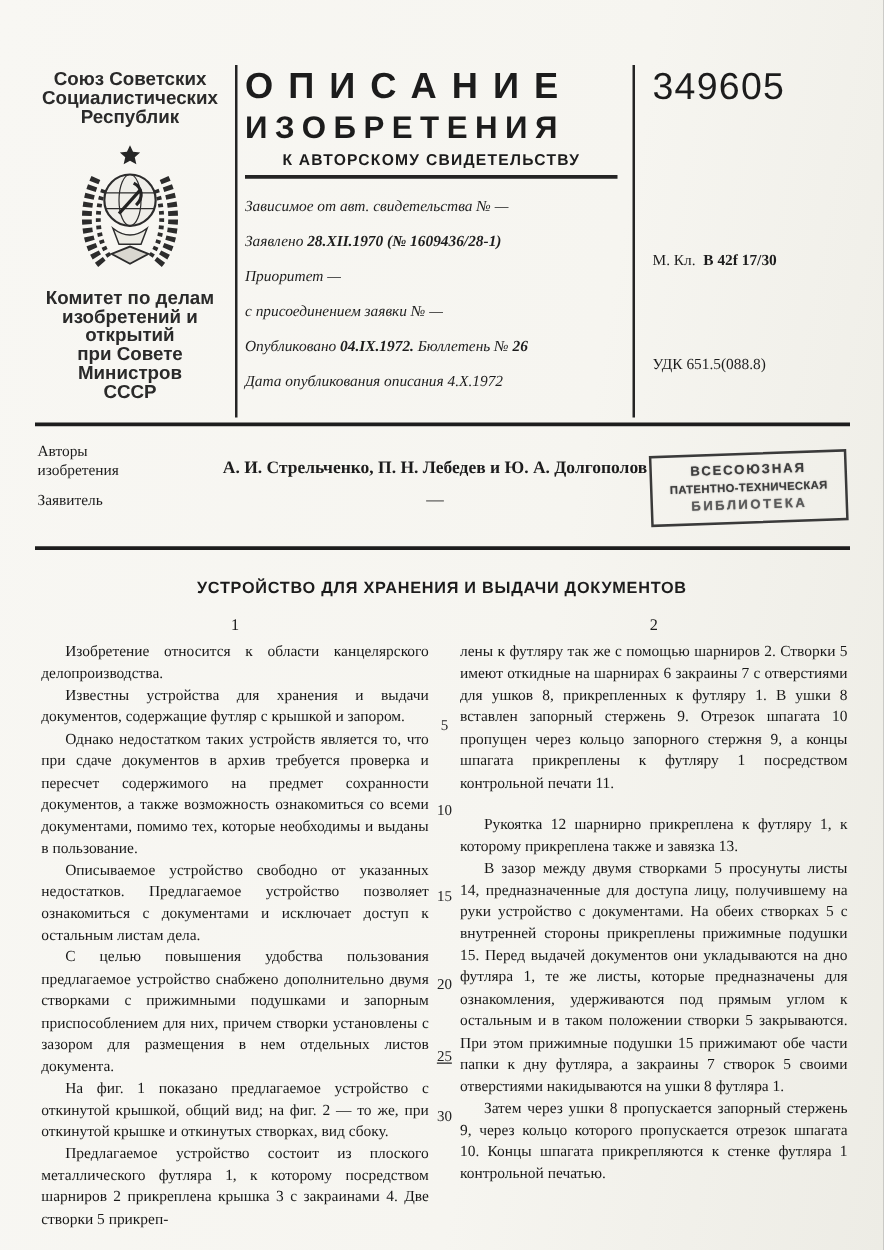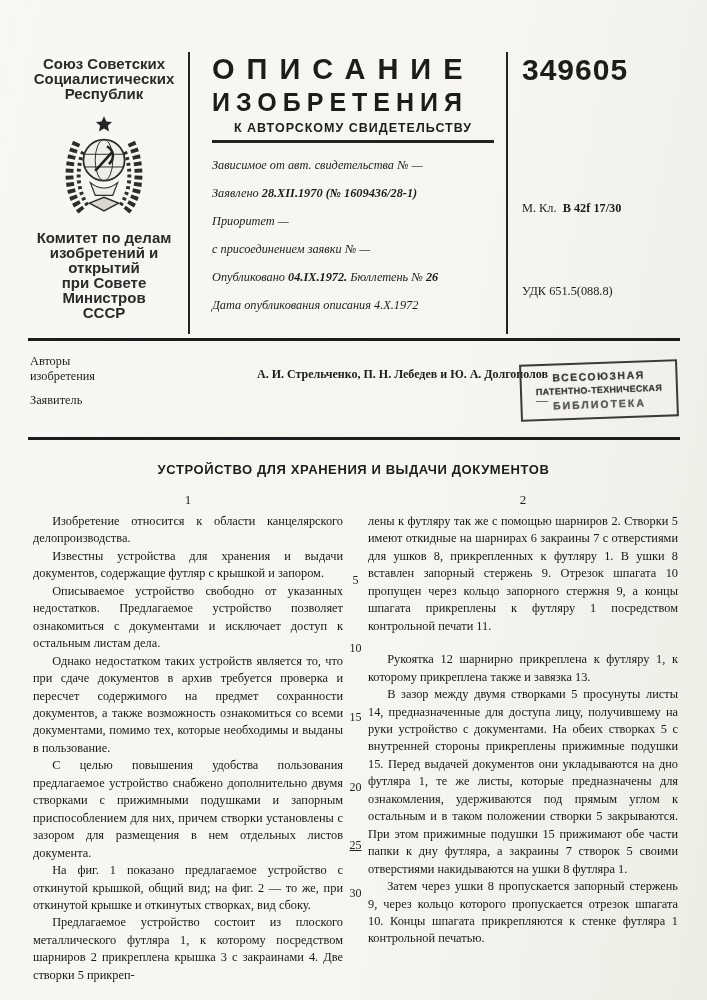--- a/index.html
+++ b/index.html
@@ -7,42 +7,42 @@
     position:relative;width:707px;height:1000px;margin:0 auto;overflow:hidden;
     background:linear-gradient(100deg,#f8f7f3 0%,#f6f5f0 60%,#edece5 100%);
     color:#1c1c1c;font-family:"Liberation Serif",serif;
   }
   
   .header{position:absolute;left:30px;top:52px;width:650px;display:flex;align-items:stretch;}
   .h-left{width:158px;box-sizing:border-box;padding:4px 12px 0 2px;text-align:center;}
   .org-lines{font-family:"Liberation Sans",sans-serif;font-weight:bold;font-size:15px;line-height:15px;color:#2a2a2a;}
   .emblem-wrap{margin:13px auto 8px;width:88px;}
   .h-center{width:320px;box-sizing:border-box;border-left:2px solid #242424;border-right:2px solid #242424;
-    padding:0 12px 0 22px;min-height:282px;}
+    padding:0 12px 0 6px;min-height:282px;}
   .h-right{flex:1;box-sizing:border-box;padding:0 0 0 14px;}
   .mast1{font-family:"Liberation Sans",sans-serif;font-weight:bold;font-size:29px;letter-spacing:12px;line-height:35px;white-space:nowrap;}
   .mast2{font-family:"Liberation Sans",sans-serif;font-weight:bold;font-size:25px;letter-spacing:6px;line-height:31px;white-space:nowrap;}
   .mast3{font-family:"Liberation Sans",sans-serif;font-weight:bold;font-size:12.5px;letter-spacing:1px;
     text-align:center;padding:3px 0 5px;border-bottom:3px solid #242424;}
   .fields{margin-top:15px;font-style:italic;}
   .field{font-size:12.3px;line-height:15px;margin-bottom:13px;white-space:nowrap;}
   .field b{font-weight:bold;}
-  .doc-number{font-family:"Liberation Sans",sans-serif;font-weight:bold;font-size:30px;letter-spacing:1px;line-height:35px;}
+  .doc-number{font-family:"Liberation Sans",sans-serif;font-weight:normal;font-size:30px;letter-spacing:1px;line-height:35px;}
   .mkl{margin-top:114px;font-size:12.3px;white-space:nowrap;}
   .mkl b{font-weight:bold;}
   .udk{margin-top:68px;font-size:12.3px;white-space:nowrap;}
   
   .rule{position:absolute;left:28px;width:652px;height:3px;background:#1d1d1d;}
   .rule1{top:338px;}
   .rule2{top:437px;}
   
   .authors{position:absolute;left:30px;top:354px;width:650px;}
   .a-row{display:flex;margin-bottom:9px;}
   .a-label{width:118px;font-size:12.3px;line-height:15px;}
-  .a-value{width:400px;text-align:right;font-size:12px;}
+  .a-value{width:400px;text-align:center;font-size:14px;}
   .a-value.bold{font-weight:bold;padding-top:13px;}
   .stamp{position:absolute;right:2px;top:8px;width:146px;padding:5px 4px 6px;border:2.5px solid #3a3a3a;
     transform:rotate(-2deg);text-align:center;font-family:"Liberation Sans",sans-serif;font-weight:bold;
     color:#3e3e3e;text-shadow:0 0 1px rgba(70,70,70,.75);}
   .stamp .s1{font-size:10.5px;letter-spacing:1.5px;line-height:14px;}
   .stamp .s2{font-size:9px;letter-spacing:.3px;line-height:14px;}
   .stamp .s3{font-size:10.5px;letter-spacing:2px;line-height:14px;color:#5a5a5a;}
   
   .inv-title{position:absolute;top:462px;left:0;width:100%;text-align:center;
     font-family:"Liberation Sans",sans-serif;font-weight:bold;font-size:13px;letter-spacing:.6px;}
@@ -148,22 +148,22 @@
 
   <div class="body-text">
     <div class="col-nums">
       <div class="cn first">1</div>
       <div class="cn">2</div>
     </div>
     <div class="cols">
       <div class="col c1">
         <p>Изобретение относится к области канцелярского делопроизводства.</p>
         <p>Известны устройства для хранения и выдачи документов, содержащие футляр с крышкой и запором.</p>
+        <p>Однако недостатком таких устройств является то, что при сдаче документов в архив требуется проверка и пересчет содержимого на предмет сохранности документов, а также возможность ознакомиться со всеми документами, помимо тех, которые необходимы и выданы в пользование.</p>
         <p>Описываемое устройство свободно от указанных недостатков. Предлагаемое устройство позволяет ознакомиться с документами и исключает доступ к остальным листам дела.</p>
-        <p>Однако недостатком таких устройств является то, что при сдаче документов в архив требуется проверка и пересчет содержимого на предмет сохранности документов, а также возможность ознакомиться со всеми документами, помимо тех, которые необходимы и выданы в пользование.</p>
         <p>С целью повышения удобства пользования предлагаемое устройство снабжено дополнительно двумя створками с прижимными подушками и запорным приспособлением для них, причем створки установлены с зазором для размещения в нем отдельных листов документа.</p>
         <p>На фиг. 1 показано предлагаемое устройство с откинутой крышкой, общий вид; на фиг. 2 — то же, при откинутой крышке и откинутых створках, вид сбоку.</p>
         <p>Предлагаемое устройство состоит из плоского металлического футляра 1, к которому посредством шарниров 2 прикреплена крышка 3 с закраинами 4. Две створки 5 прикреп-</p>
       </div>
       <div class="col c2">
         <p class="cont">лены к футляру так же с помощью шарниров 2. Створки 5 имеют откидные на шарнирах 6 закраины 7 с отверстиями для ушков 8, прикрепленных к футляру 1. В ушки 8 вставлен запорный стержень 9. Отрезок шпагата 10 пропущен через кольцо запорного стержня 9, а концы шпагата прикреплены к футляру 1 посредством контрольной печати 11.</p>
         <p class="gap">Рукоятка 12 шарнирно прикреплена к футляру 1, к которому прикреплена также и завязка 13.</p>
         <p>В зазор между двумя створками 5 просунуты листы 14, предназначенные для доступа лицу, получившему на руки устройство с документами. На обеих створках 5 с внутренней стороны прикреплены прижимные подушки 15. Перед выдачей документов они укладываются на дно футляра 1, те же листы, которые предназначены для ознакомления, удерживаются под прямым углом к остальным и в таком положении створки 5 закрываются. При этом прижимные подушки 15 прижимают обе части папки к дну футляра, а закраины 7 створок 5 своими отверстиями накидываются на ушки 8 футляра 1.</p>
         <p>Затем через ушки 8 пропускается запорный стержень 9, через кольцо которого пропускается отрезок шпагата 10. Концы шпагата прикрепляются к стенке футляра 1 контрольной печатью.</p>
       </div>

